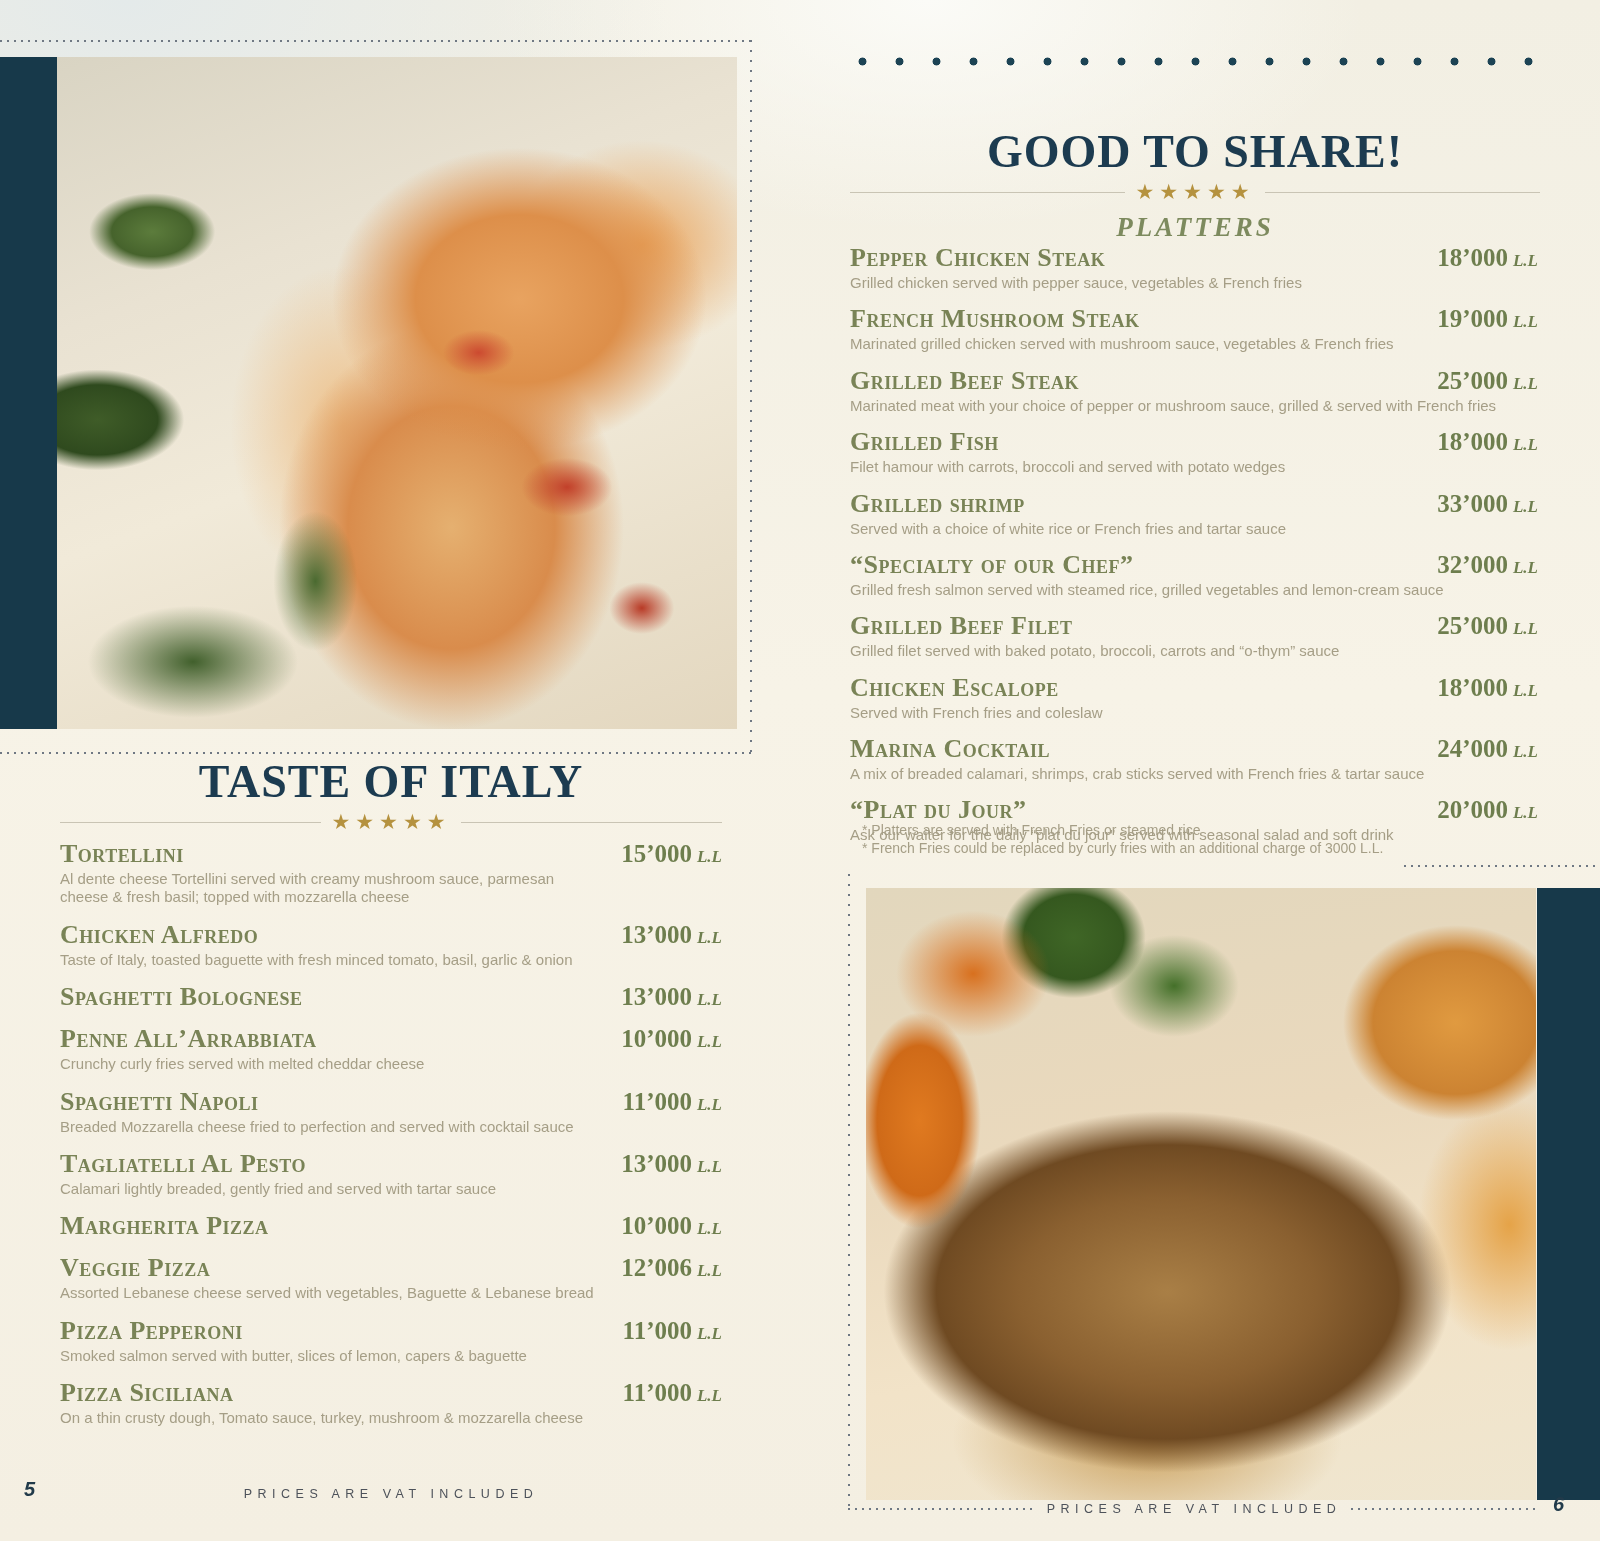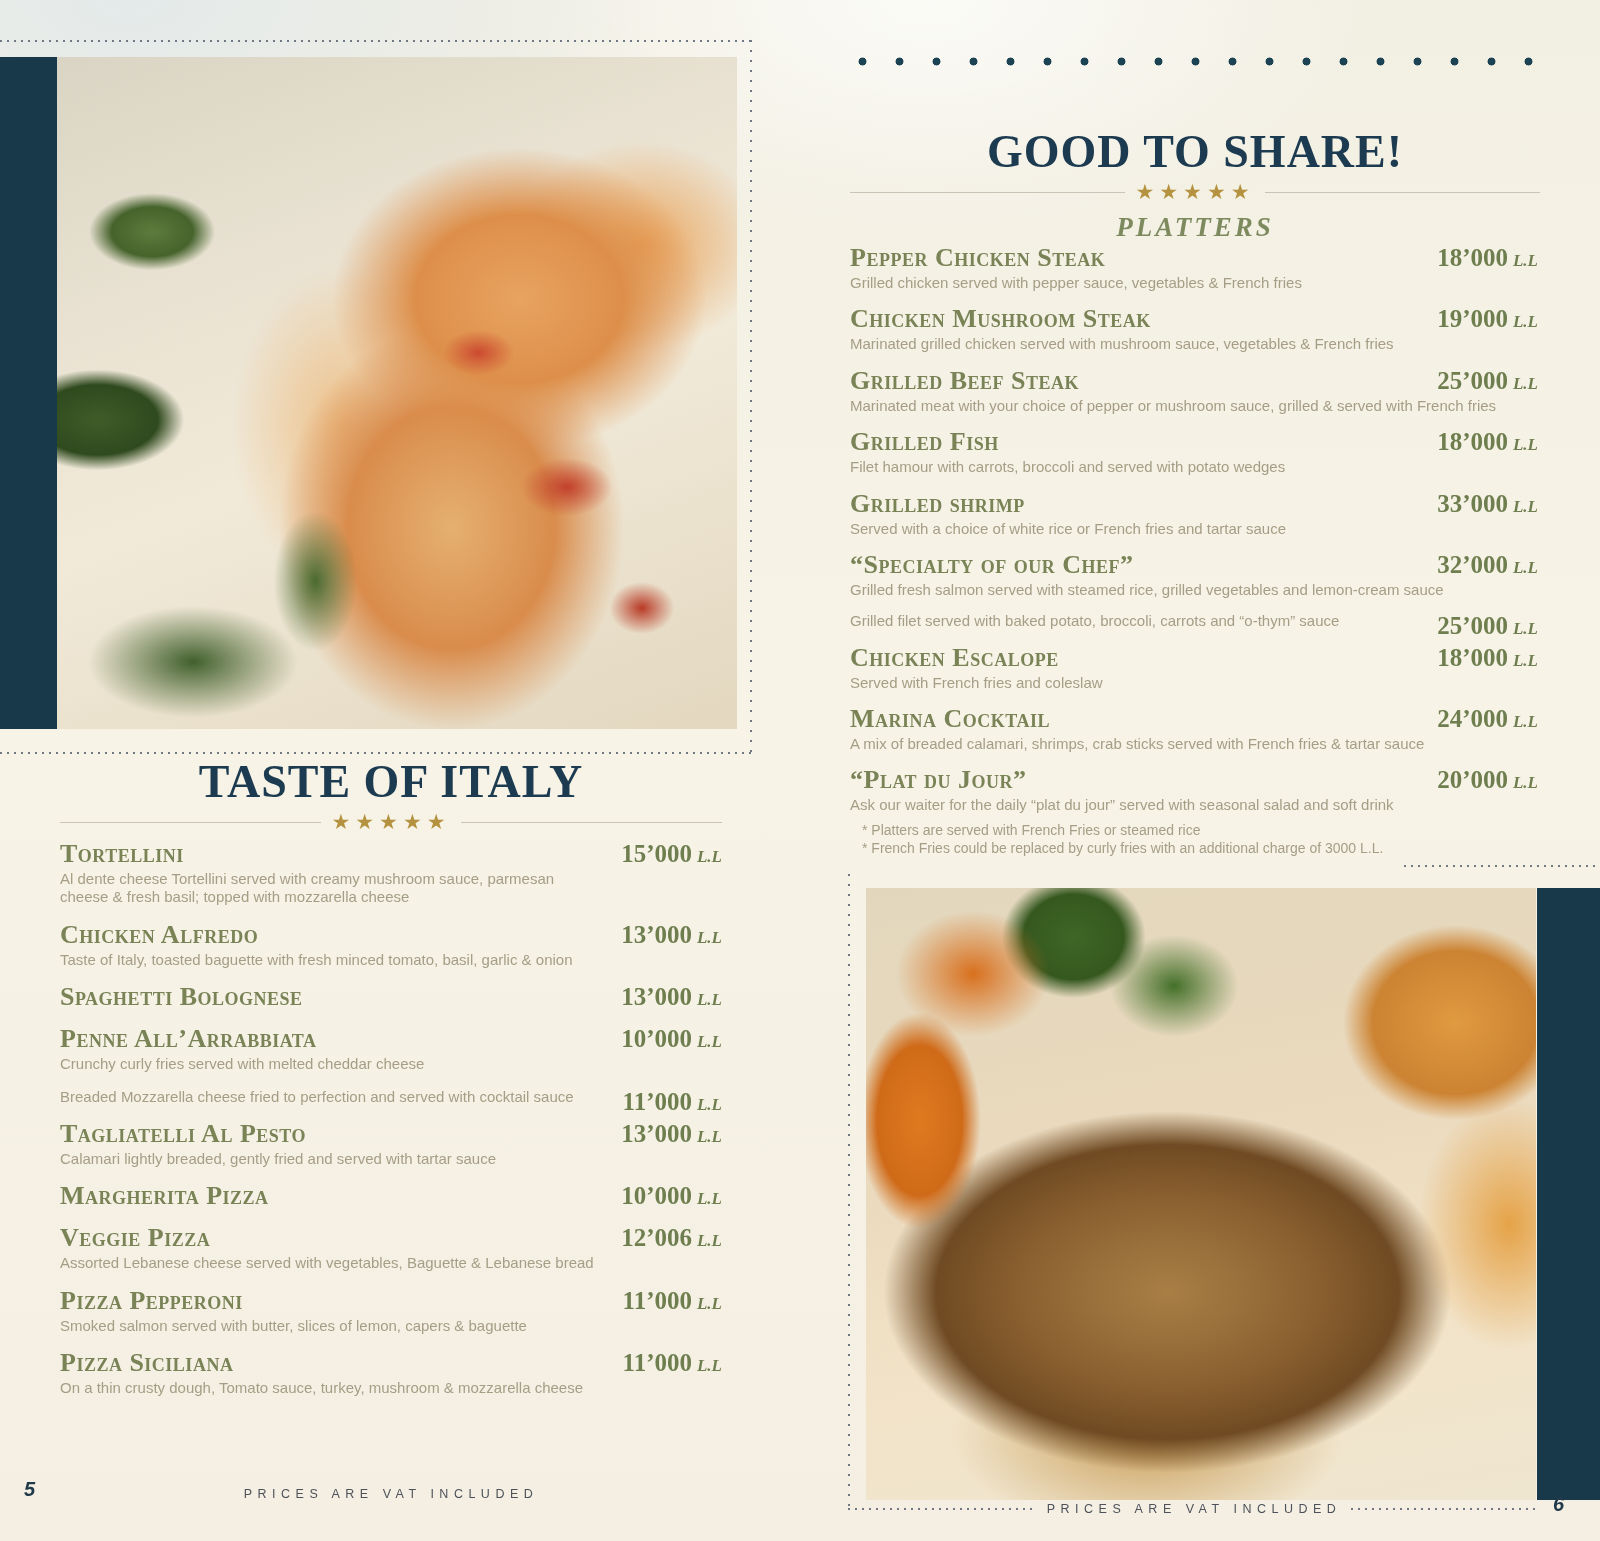--- a/index.html
+++ b/index.html
@@ -115,20 +115,21 @@
         <div class="item-price"><span>13’000</span><span class="cur">L.L</span></div>
       </div>
 
       <div class="menu-item">
         <div class="item-name">Penne All’Arrabbiata</div>
         <div class="item-price"><span>10’000</span><span class="cur">L.L</span></div>
         <div class="item-desc">Crunchy curly fries served with melted cheddar cheese</div>
       </div>
 
       <div class="menu-item">
+        <div class="item-name">Spaghetti Napoli</div>
         <div class="item-price"><span>11’000</span><span class="cur">L.L</span></div>
         <div class="item-desc">Breaded Mozzarella cheese fried to perfection and served with cocktail sauce</div>
       </div>
 
       <div class="menu-item">
         <div class="item-name">Tagliatelli Al Pesto</div>
         <div class="item-price"><span>13’000</span><span class="cur">L.L</span></div>
         <div class="item-desc">Calamari lightly breaded, gently fried and served with tartar sauce</div>
       </div>
 
@@ -176,21 +177,21 @@
 
   <div class="abs" id="right-items" style="left:50px;top:228px;width:688px;">
 
       <div class="menu-item">
         <div class="item-name">Pepper Chicken Steak</div>
         <div class="item-price"><span>18’000</span><span class="cur">L.L</span></div>
         <div class="item-desc">Grilled chicken served with pepper sauce, vegetables &amp; French fries</div>
       </div>
 
       <div class="menu-item">
-        <div class="item-name">Chicken Mushroom Steak</div>
+        <div class="item-name">French Mushroom Steak</div>
         <div class="item-price"><span>19’000</span><span class="cur">L.L</span></div>
         <div class="item-desc">Marinated grilled chicken served with mushroom sauce, vegetables &amp; French fries</div>
       </div>
 
       <div class="menu-item">
         <div class="item-name">Grilled Beef Steak</div>
         <div class="item-price"><span>25’000</span><span class="cur">L.L</span></div>
         <div class="item-desc">Marinated meat with your choice of pepper or mushroom sauce, grilled &amp; served with French fries</div>
       </div>
 
@@ -206,20 +207,21 @@
         <div class="item-desc">Served with a choice of white rice or French fries and tartar sauce</div>
       </div>
 
       <div class="menu-item">
         <div class="item-name">“Specialty of our Chef”</div>
         <div class="item-price"><span>32’000</span><span class="cur">L.L</span></div>
         <div class="item-desc">Grilled fresh salmon served with steamed rice, grilled vegetables and lemon-cream sauce</div>
       </div>
 
       <div class="menu-item">
+        <div class="item-name">Grilled Beef Filet</div>
         <div class="item-price"><span>25’000</span><span class="cur">L.L</span></div>
         <div class="item-desc">Grilled filet served with baked potato, broccoli, carrots and “o-thym” sauce</div>
       </div>
 
       <div class="menu-item">
         <div class="item-name">Chicken Escalope</div>
         <div class="item-price"><span>18’000</span><span class="cur">L.L</span></div>
         <div class="item-desc">Served with French fries and coleslaw</div>
       </div>
 

